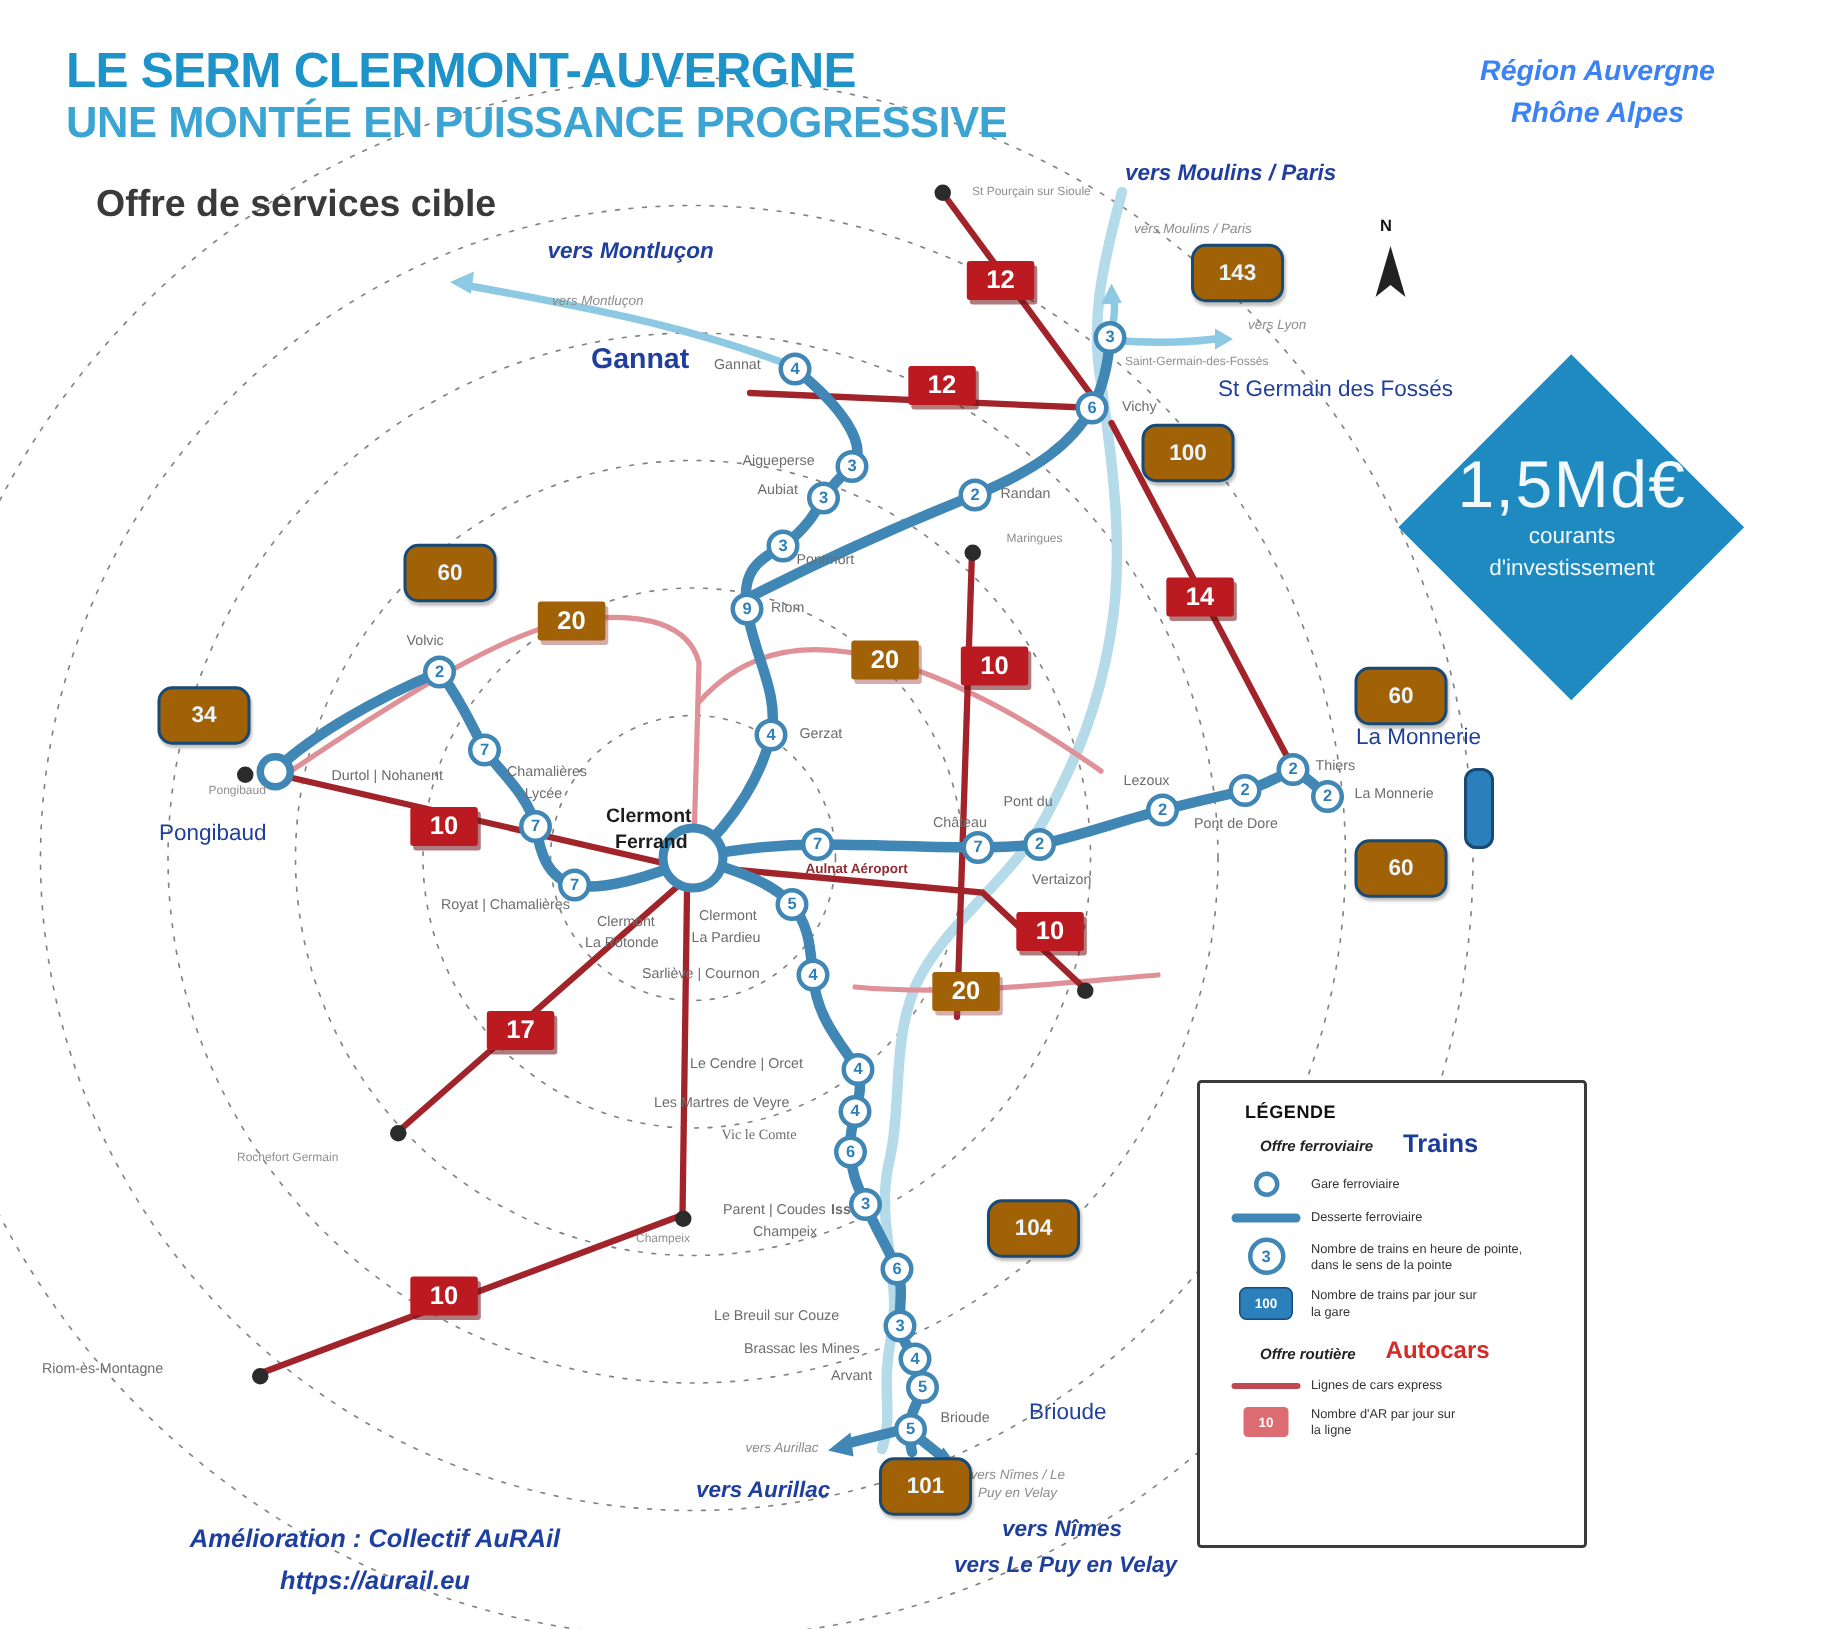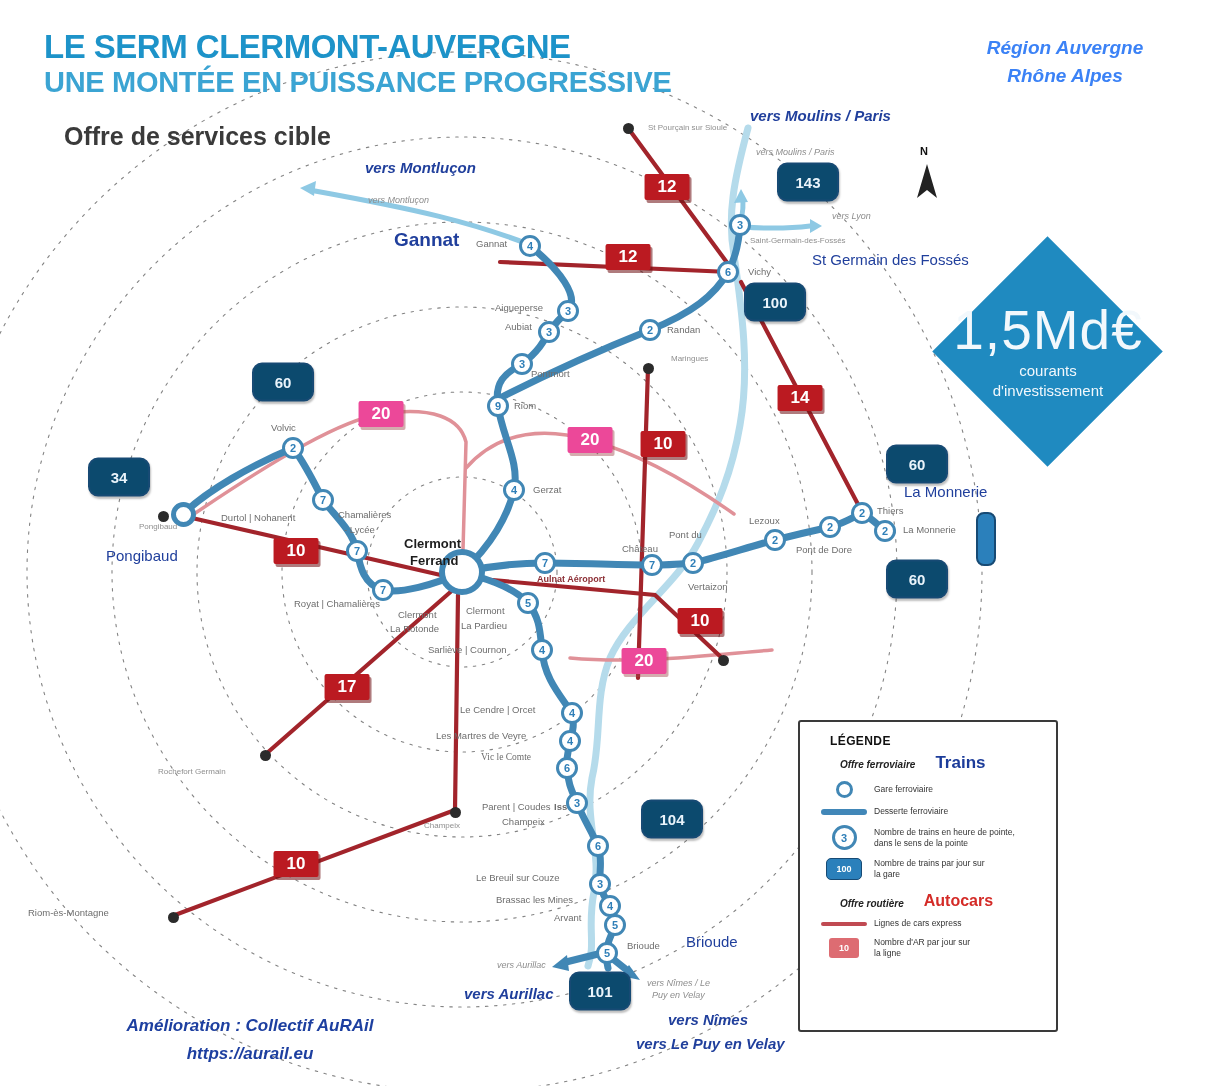--- a/index.html
+++ b/index.html
@@ -28,31 +28,31 @@
   .compass{font-size:11px;font-weight:800;color:#111;}
   
   .stn{position:absolute;width:22px;height:22px;margin:-11px 0 0 -11px;border-radius:50%;
        background:#fff;border:3px solid #4187b5;color:#2f7fb8;font-size:11px;font-weight:800;
        display:flex;align-items:center;justify-content:center;box-sizing:border-box;}
   .hub{position:absolute;width:46px;height:46px;margin:-23px 0 0 -23px;border-radius:50%;
        background:#fff;border:6px solid #4187b5;box-sizing:border-box;}
   .term{position:absolute;width:25px;height:25px;margin:-12px 0 0 -12px;border-radius:50%;
        background:#fff;border:5px solid #4187b5;box-sizing:border-box;}
   .dot{position:absolute;width:11px;height:11px;margin:-5px 0 0 -5px;border-radius:50%;background:#2b2b2b;}
-  .rb{position:absolute;transform:translate(-50%,-50%);background:#0c4a6e;border:2px solid #174a74;
+  .rb{position:absolute;transform:translate(-50%,-50%);background:#a16207;border:2px solid #174a74;
       border-radius:10px;color:#eaf4fb;font-weight:800;font-size:15px;min-width:34px;text-align:center;
-      padding:9px 12px;box-shadow:1px 2px 2px rgba(0,0,0,.25);}
+      padding:9px 12px;box-shadow:1px 2px 2px rgba(0,0,0,.25);margin-left:17px;}
   .bb{position:absolute;transform:translate(-50%,-50%);background:#bb1a21;color:#fff;font-weight:800;
       font-size:17px;padding:3px 13px;border-radius:2px;box-shadow:2px 3px 0 rgba(110,14,18,.55);}
-  .bb.light{background:#ec4899;box-shadow:2px 3px 0 rgba(160,70,76,.45);}
+  .bb.light{background:#a16207;box-shadow:2px 3px 0 rgba(160,70,76,.45);}
   .pill{left:976px;top:512px;width:16px;height:50px;background:#2b80bb;border:2px solid #174a74;border-radius:8px;}
   
   .diamond{left:966px;top:270px;width:163px;height:163px;background:#1f8ac0;transform:rotate(45deg);}
   .diamond-txt{left:930px;top:300px;width:236px;text-align:center;color:#f2f8fc;}
-  .diamond-amount{font-size:55px;font-weight:400;letter-spacing:1px;line-height:1.1;}
+  .diamond-amount{font-size:44px;font-weight:400;letter-spacing:1px;line-height:1.1;}
   .diamond-note{font-size:15px;line-height:1.35;}
   
   .legend{left:798px;top:720px;width:260px;height:312px;background:#fff;border:2px solid #3a3a3a;
           border-radius:3px;box-sizing:border-box;padding:12px 10px 10px 14px;}
   .lg-title{font-size:12px;font-weight:800;color:#111;margin-left:16px;letter-spacing:.4px;}
   .lg-sub{display:flex;align-items:flex-start;gap:20px;margin:5px 0 2px 26px;}
   .lg-group{font-size:10px;font-weight:700;font-style:italic;color:#222;padding-top:6px;}
   .lg-trains{font-size:17px;font-weight:800;color:#1c3c9a;}
   .lg-cars{font-size:16px;font-weight:800;color:#d42b27;}
   .lg-row{display:flex;align-items:center;margin:8px 0;}

